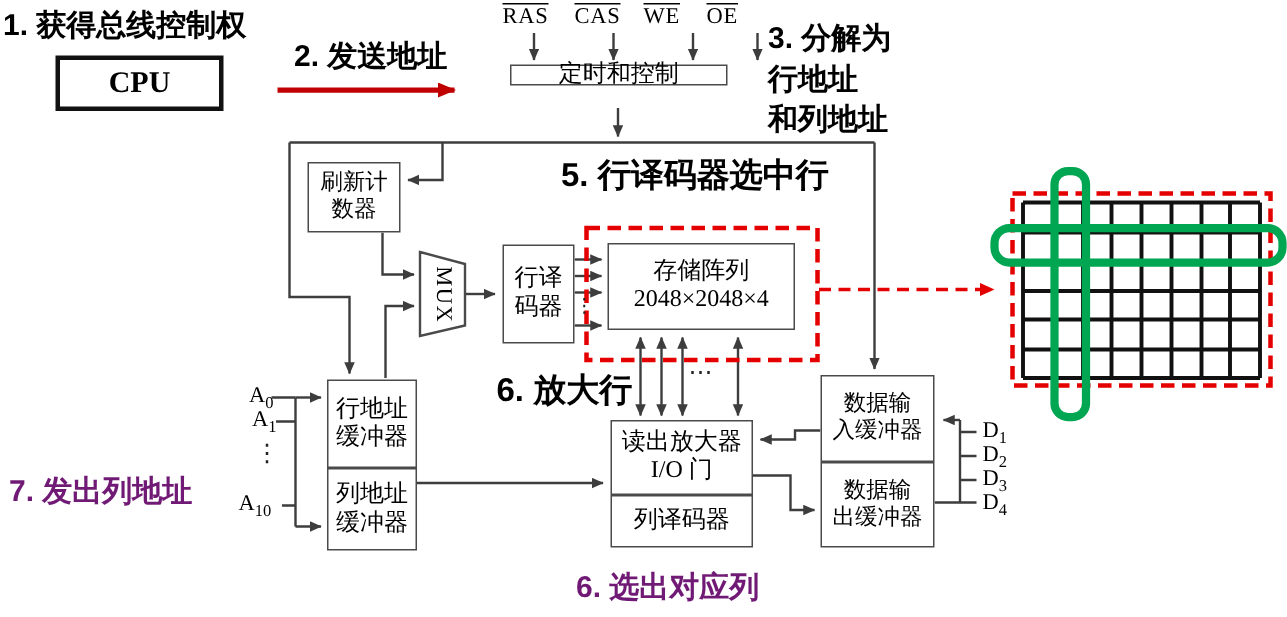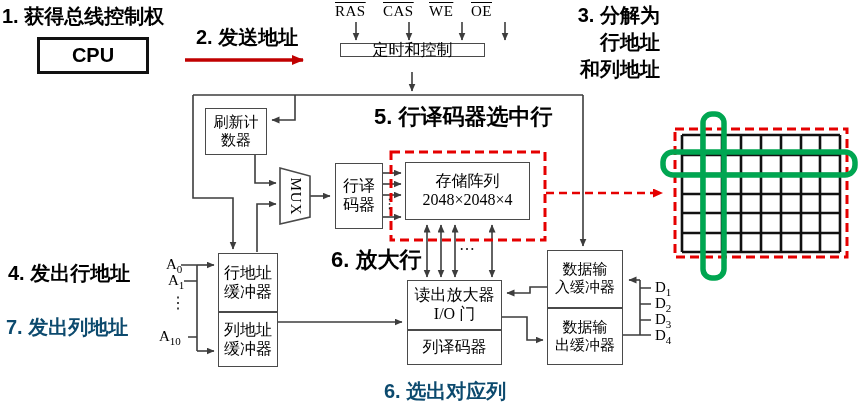--- a/index.html
+++ b/index.html
@@ -2,25 +2,25 @@
 <html><head>
 <meta charset="utf-8">
 <style>
   html,body{margin:0;padding:0;background:#fff;}
   .canvas{position:relative;width:858px;height:411px;background:#fff;overflow:hidden;
           font-family:"Liberation Serif",serif;color:#000;}
   .wires{position:absolute;left:0;top:0;width:858px;height:411px;}
   .box{position:absolute;border:1.5px solid #4a4a4a;background:#fff;display:flex;
        flex-direction:column;align-items:center;justify-content:center;
        font-size:16px;line-height:1.18;text-align:center;box-sizing:border-box;}
-  .cpu{border:3px solid #111;font-family:Liberation Sans, sans-serif;
+  .cpu{border:3px solid #111;font-family:Liberation Serif, serif;
        font-weight:bold;font-size:20px;}
   .ann{position:absolute;font-family:"Liberation Sans",sans-serif;font-weight:bold;
        white-space:nowrap;color:#000;text-align:right;}
-  .red{color:#0c4a6e;}
+  .red{color:#701a75;}
   .sig{position:absolute;font-size:15px;text-decoration:overline;letter-spacing:.5px;}
   .pin{position:absolute;font-size:15px;white-space:nowrap;}
   .pin sub{font-size:11px;}
   .dots{position:absolute;font-size:15px;color:#222;line-height:1;}
   .muxlabel{position:absolute;left:265px;top:188px;width:60px;text-align:center;
        font-size:15px;letter-spacing:1px;transform:rotate(90deg);}
   .s14{font-size:15px;}
 </style>
 </head>
 <body>
@@ -84,28 +84,27 @@
     <path d="M682,135H840 M682,155H840 M682,174H840 M682,194H840 M682,213H840 M682,233H840 M682,252H840
              M682,135V252 M702,135V252 M722,135V252 M741,135V252 M761,135V252 M781,135V252 M801,135V252 M820,135V252 M840,135V252" stroke="#111" stroke-width="2.6" fill="none"></path>
     <rect x="703" y="114" width="21" height="164" rx="9" fill="none" stroke="#00a651" stroke-width="5.5"></rect>
     <rect x="663" y="152" width="192" height="23" rx="10" fill="none" stroke="#00a651" stroke-width="5.5"></rect>
 
     <polygon points="280,168 310,176 310,217 280,224" fill="#fff" stroke="#4a4a4a" stroke-width="1.6"></polygon>
   </svg>
 
   <div class="ann" style="left:2px;top:3px;font-size:20px">1. 获得总线控制权</div>
   <div class="ann" style="left:196px;top:24px;font-size:20px">2. 发送地址</div>
-  <div class="ann" style="left:512px;top:2px;width:148px;font-size:20px;line-height:27px;text-align:right">
+  <div class="ann" style="left:512px;top:13px;width:148px;font-size:20px;line-height:27px;text-align:left">
     <div>3. 分解为</div>
     <div>行地址</div>
     <div>和列地址</div>
   </div>
   <div class="ann" style="left:374px;top:102px;font-size:22px">5. 行译码器选中行</div>
   <div class="ann" style="left:331px;top:245px;font-size:22px">6. 放大行</div>
-  <div class="ann" style="left:8px;top:260px;font-size:20px">4. 发出行地址</div>
   <div class="ann red" style="left:6px;top:314px;font-size:20px">7. 发出列地址</div>
   <div class="ann red" style="left:384px;top:378px;font-size:20px">6. 选出对应列</div>
 
   <div class="box cpu" style="left:37px;top:37px;width:112px;height:37px">
     <span>CPU</span>
   </div>
 
   <div class="sig" style="left:335px;top:3px">RAS</div>
   <div class="sig" style="left:383px;top:3px">CAS</div>
   <div class="sig" style="left:429px;top:3px">WE</div>

